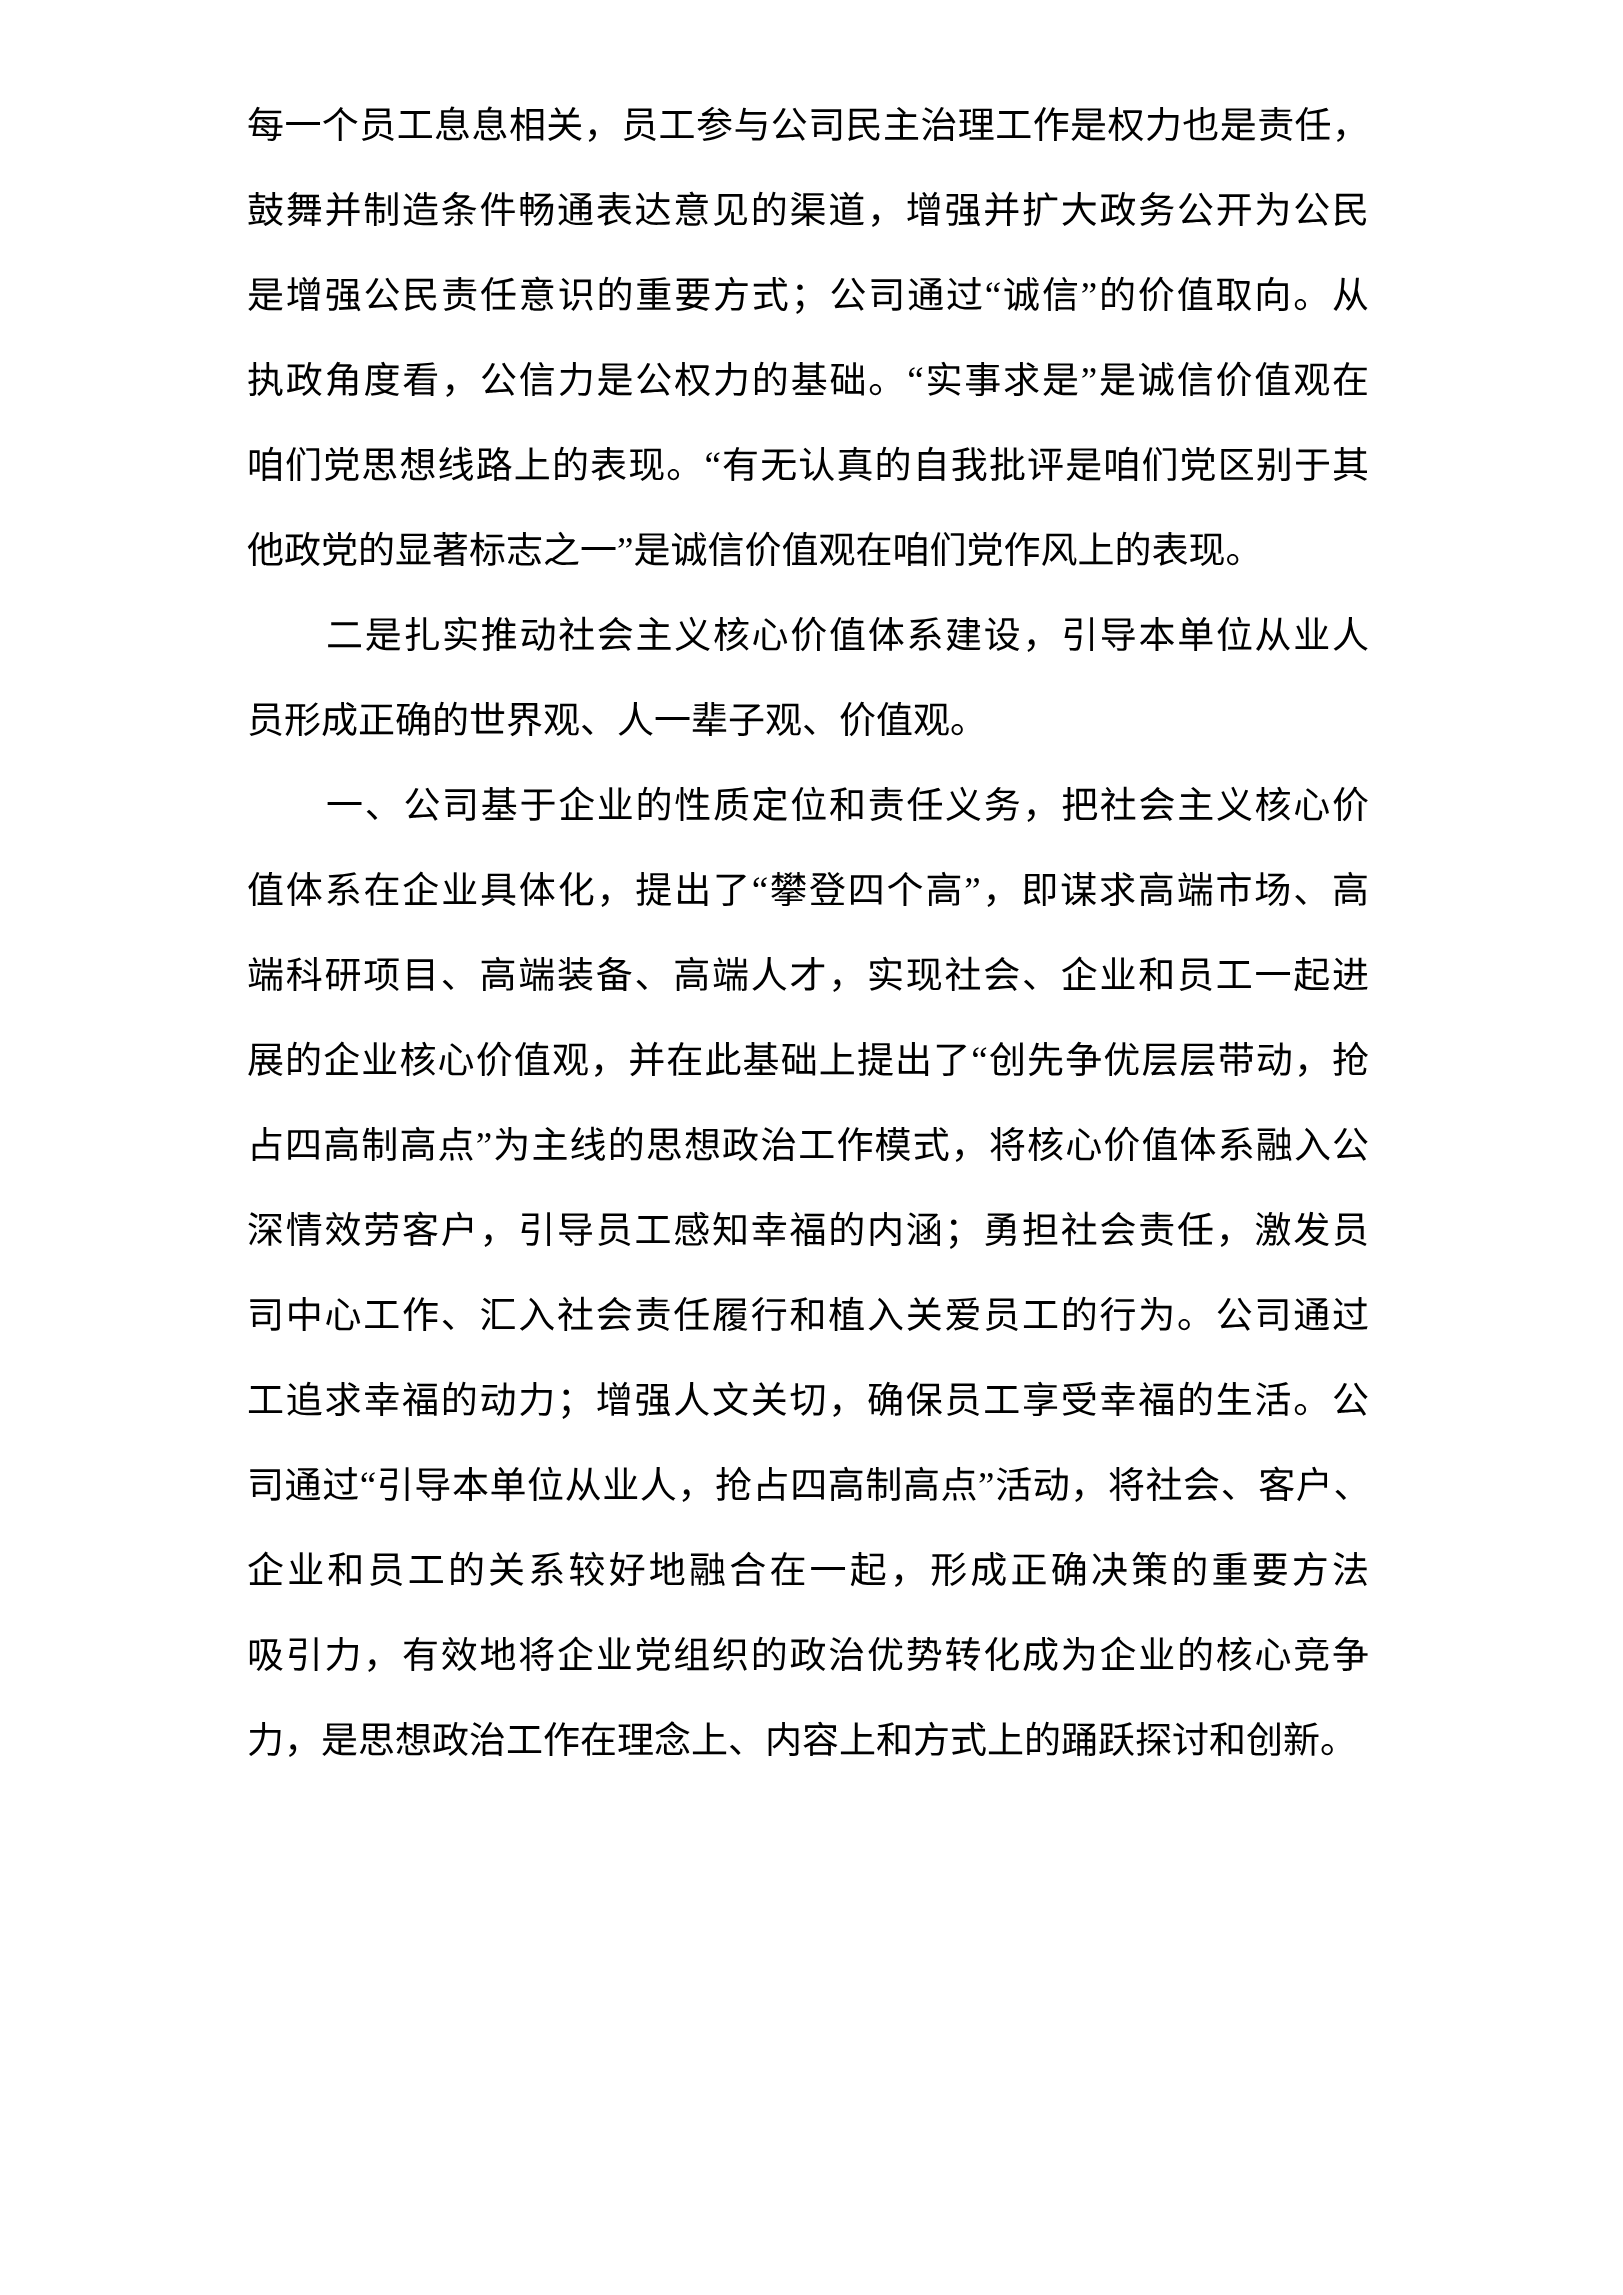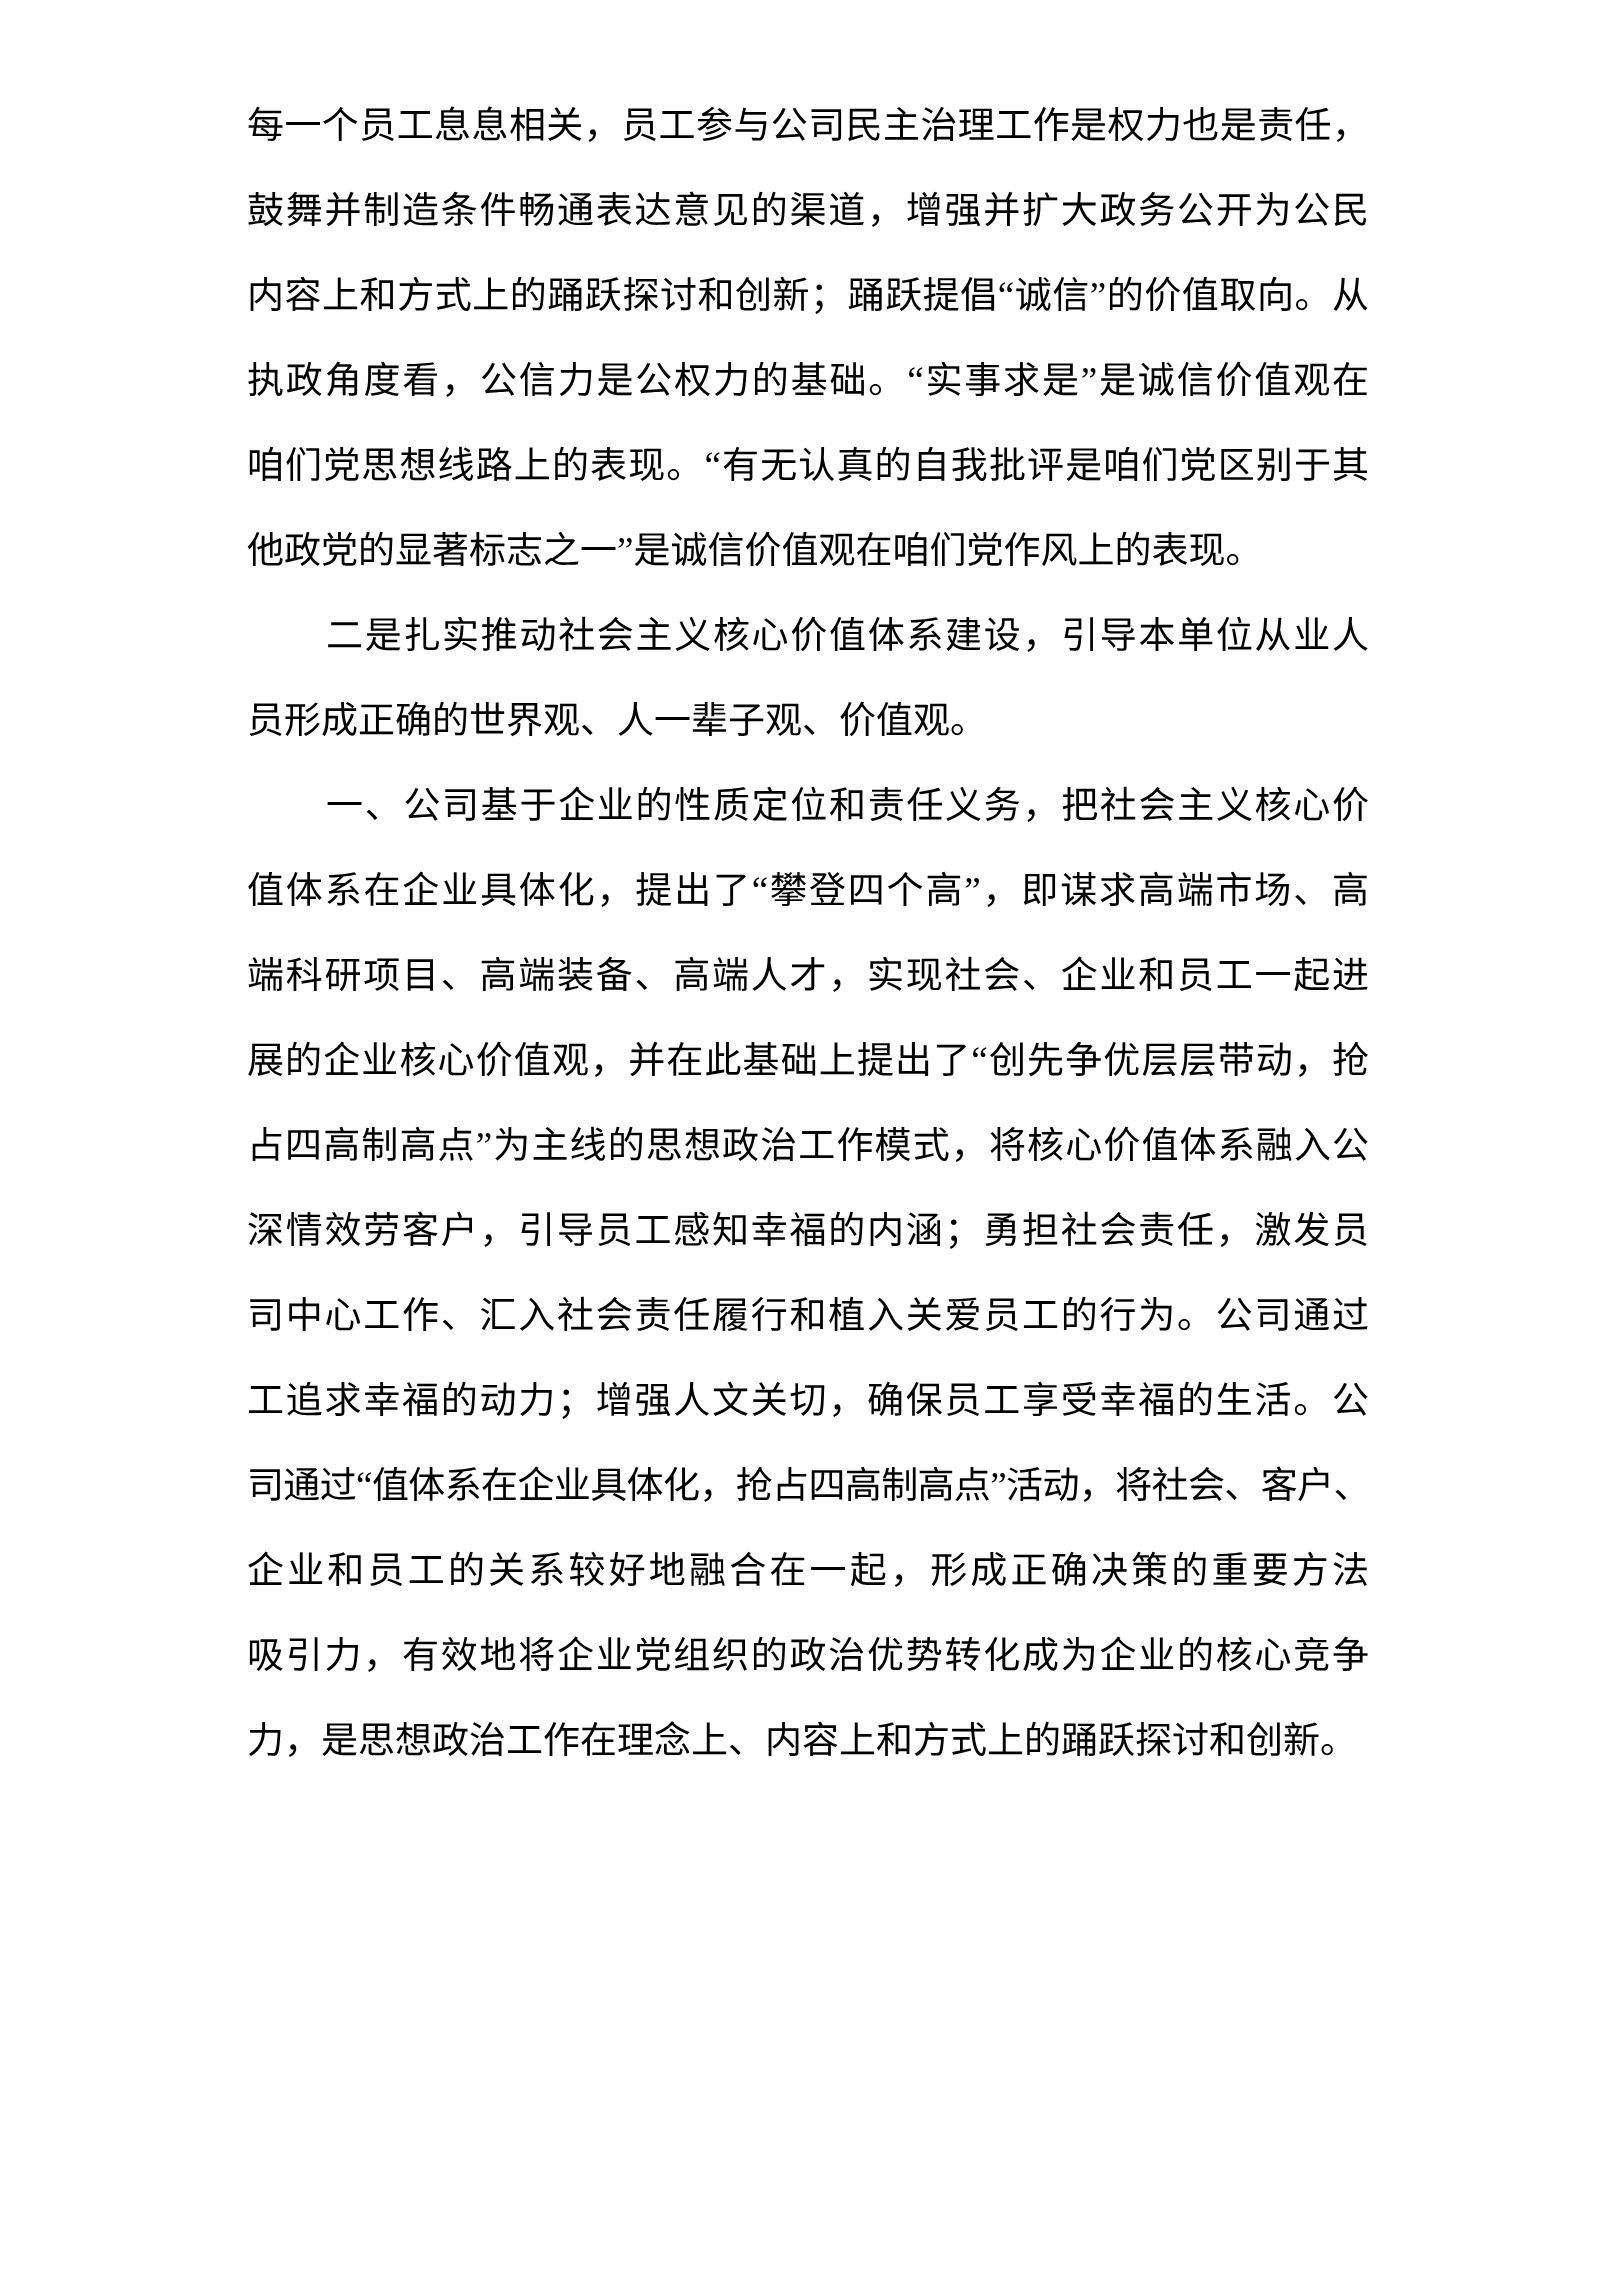--- a/index.html
+++ b/index.html
@@ -59,41 +59,41 @@
 </style>
 </head>
 <body>
 
 <div class="page">
   <div class="doc">
 
     <div class="para">
       <div class="line just">每一个员工息息相关，员工参与公司民主治理工作是权力也是责任，</div>
       <div class="line just">鼓舞并制造条件畅通表达意见的渠道，增强并扩大政务公开为公民</div>
-      <div class="line just">内容上和方式上的踊跃探讨和创新；踊跃提倡“诚信”的价值取向。从</div>
+      <div class="line just">是增强公民责任意识的重要方式；公司通过“诚信”的价值取向。从</div>
       <div class="line just">执政角度看，公信力是公权力的基础。“实事求是”是诚信价值观在</div>
       <div class="line just">咱们党思想线路上的表现。“有无认真的自我批评是咱们党区别于其</div>
       <div class="line last">他政党的显著标志之一”是诚信价值观在咱们党作风上的表现。</div>
     </div>
 
     <div class="para">
       <div class="line just indent">二是扎实推动社会主义核心价值体系建设，引导本单位从业人</div>
       <div class="line last">员形成正确的世界观、人一辈子观、价值观。</div>
     </div>
 
     <div class="para">
       <div class="line just indent">一、公司基于企业的性质定位和责任义务，把社会主义核心价</div>
       <div class="line just">值体系在企业具体化，提出了“攀登四个高”，即谋求高端市场、高</div>
       <div class="line just">端科研项目、高端装备、高端人才，实现社会、企业和员工一起进</div>
       <div class="line just">展的企业核心价值观，并在此基础上提出了“创先争优层层带动，抢</div>
       <div class="line just">占四高制高点”为主线的思想政治工作模式，将核心价值体系融入公</div>
       <div class="line just">深情效劳客户，引导员工感知幸福的内涵；勇担社会责任，激发员</div>
       <div class="line just">司中心工作、汇入社会责任履行和植入关爱员工的行为。公司通过</div>
       <div class="line just">工追求幸福的动力；增强人文关切，确保员工享受幸福的生活。公</div>
-      <div class="line just tight">司通过“值体系在企业具体化，抢占四高制高点”活动，将社会、客户、</div>
+      <div class="line just tight">司通过“引导本单位从业人，抢占四高制高点”活动，将社会、客户、</div>
       <div class="line just">企业和员工的关系较好地融合在一起，形成正确决策的重要方法</div>
       <div class="line just">吸引力，有效地将企业党组织的政治优势转化成为企业的核心竞争</div>
       <div class="line last">力，是思想政治工作在理念上、内容上和方式上的踊跃探讨和创新。</div>
     </div>
 
   </div>
 </div>
 
 
 </body></html>

